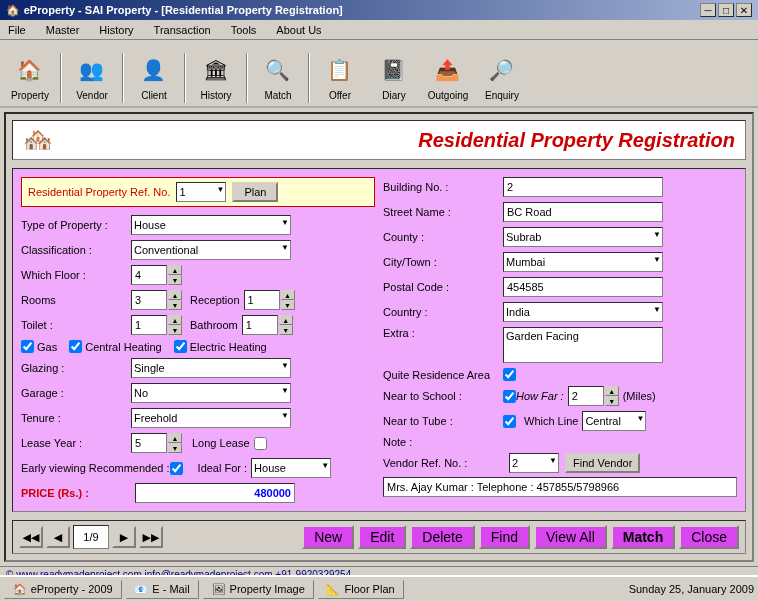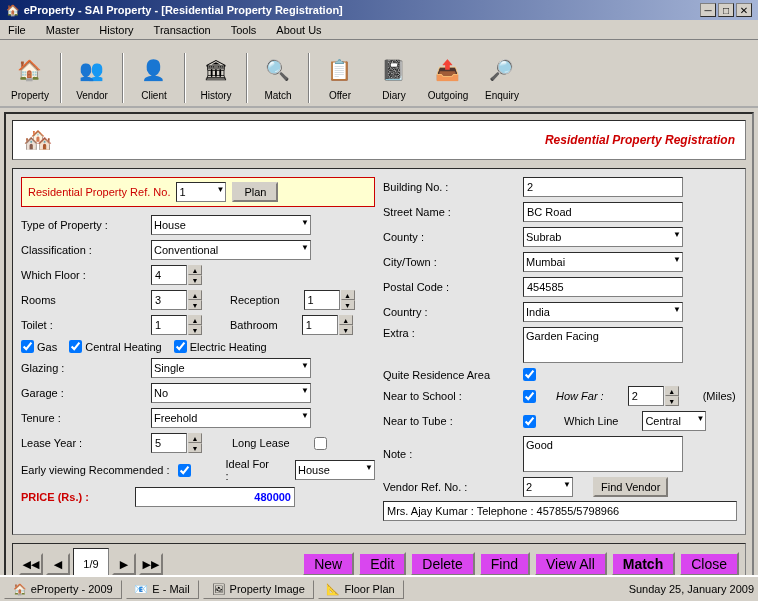--- a/index.html
+++ b/index.html
@@ -87,41 +87,41 @@
       border: 1px inset #808080;
       padding: 6px 10px;
       display: flex;
       align-items: center;
       justify-content: space-between;
       margin-bottom: 8px;
       height: 40px;
     }
     .header-title {
       color: #cc0000;
-      font-size: 12px;
+      font-size: 20px;
       font-weight: bold;
       font-style: italic;
     }
     .header-icon { font-size: 24px; }
     
     .form-container {
       display: flex;
       gap: 8px;
-      background: #e5e5e5;
+      background: #f0abfc;
       border: 1px inset #808080;
       padding: 8px;
     }
     .form-left { flex: 1; min-width: 320px; }
     .form-right { flex: 1; min-width: 300px; }
     
     .form-row {
       display: flex;
       align-items: center;
       margin-bottom: 5px;
-      gap: 20px;
+      gap: 0;
     }
     .form-label {
       font-size: 11px;
       white-space: nowrap;
       min-width: 110px;
     }
     .form-input {
       border: 1px inset #808080;
       background: white;
       height: 20px;
@@ -235,21 +235,21 @@
       text-align: center;
     }
     .action-btn.match-btn {
       font-weight: bold;
     }
     .page-indicator {
       border: 1px inset #808080;
       background: white;
       padding: 1px 4px;
       font-size: 11px;
-      height: 32px;
+      height: 24px;
       width: 36px;
       text-align: center;
     }
     
     .status-bar {
       background: #d4d0c8;
       border-top: 1px solid #808080;
       padding: 2px 6px;
       font-size: 10px;
       color: #000088;
@@ -292,21 +292,21 @@
       height: 20px;
       width: 160px;
       font-size: 11px;
       padding: 1px 3px;
       color: blue;
       font-weight: bold;
       text-align: right;
     }
     
     .vendor-row {
-      display: flex; align-items: center; gap: 20px; margin-bottom: 4px;
+      display: flex; align-items: center; gap: 6px; margin-bottom: 4px;
     }
     .find-vendor-btn {
       border: 2px outset #d4d0c8;
       background: #d4d0c8;
       padding: 2px 6px;
       cursor: pointer;
       font-size: 11px;
       white-space: nowrap;
     }
     .note-textarea {
@@ -634,21 +634,20 @@
         <span style="margin-left:8px;">Which Line</span>
         <div class="select-wrapper" style="margin-left:4px;">
           <select class="form-select" style="width:64px;">
             <option>Central</option>
           </select>
         </div>
       </div>
 
       <div class="form-row" style="align-items:center;">
         <span class="right-label">Note :</span>
-        <textarea class="note-textarea" style="">Good</textarea>
       </div>
 
       <div class="vendor-row">
         <span class="right-label">Vendor Ref. No. :</span>
         <div class="select-wrapper">
           <select class="form-select" style="width:50px;">
             <option>2</option>
           </select>
         </div>
         <button class="find-vendor-btn">Find Vendor</button>

